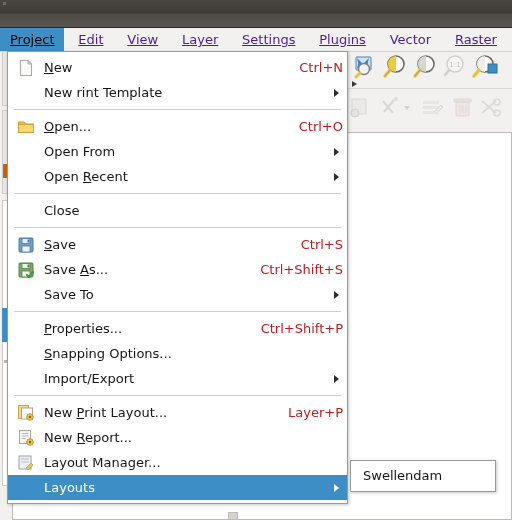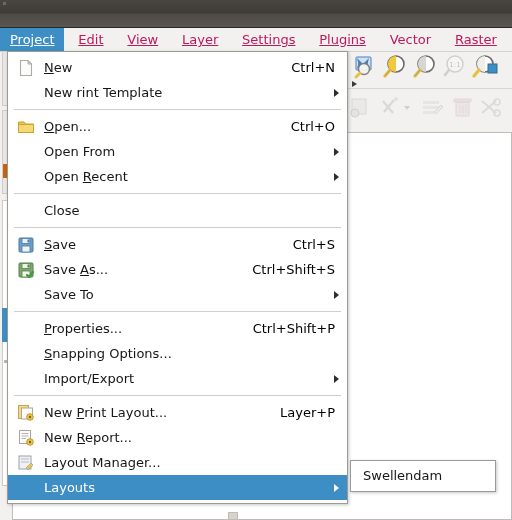--- a/index.html
+++ b/index.html
@@ -131,26 +131,26 @@
     box-sizing: border-box;
     white-space: nowrap;
     overflow: hidden;
   }
   .menubar-item {
     display: inline-block;
     height: 24px;
     line-height: 24px;
     padding: 0 10px;
     font-size: 13px;
-    color: #be185d;
+    color: #4c1d95;
     vertical-align: top;
   }
   .menubar-item.active {
     background: #3c8ec4;
-    color: #ffffff;
+    color: #000000;
   }
   .mn-u { text-decoration: underline; }
 
   
   #project-menu {
     position: absolute;
     left: 7px; top: 51px;
     width: 341px;
     background: #ffffff;
     border: 1px solid #9d9a96;
@@ -170,24 +170,24 @@
     white-space: nowrap;
     box-sizing: border-box;
   }
   .menu-item.selected {
     background: #3c8ec4;
     color: #ffffff;
   }
   .menu-label { display: inline-block; }
   .menu-shortcut {
     position: absolute;
-    right: 12px; top: 0;
+    right: 4px; top: 0;
     line-height: 25px;
     font-size: 13px;
-    color: #000000;
+    color: #b91c1c;
   }
   .menu-sep {
     height: 1px;
     margin: 4px 6px;
     background: #d2cfcb;
   }
   .menu-icon {
     position: absolute;
     left: 9px; top: 4px;
     width: 18px; height: 18px;

